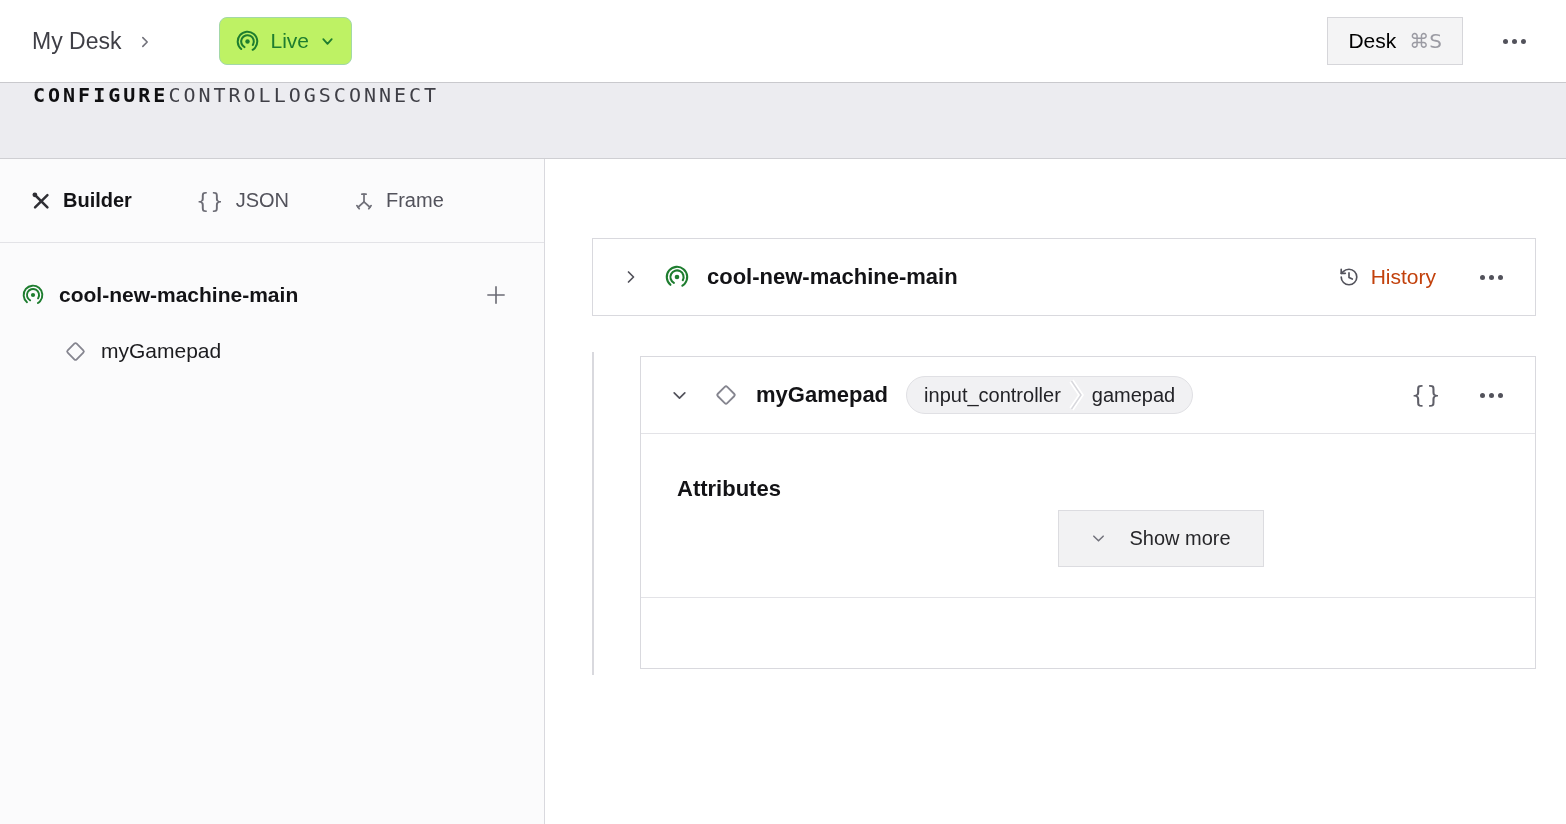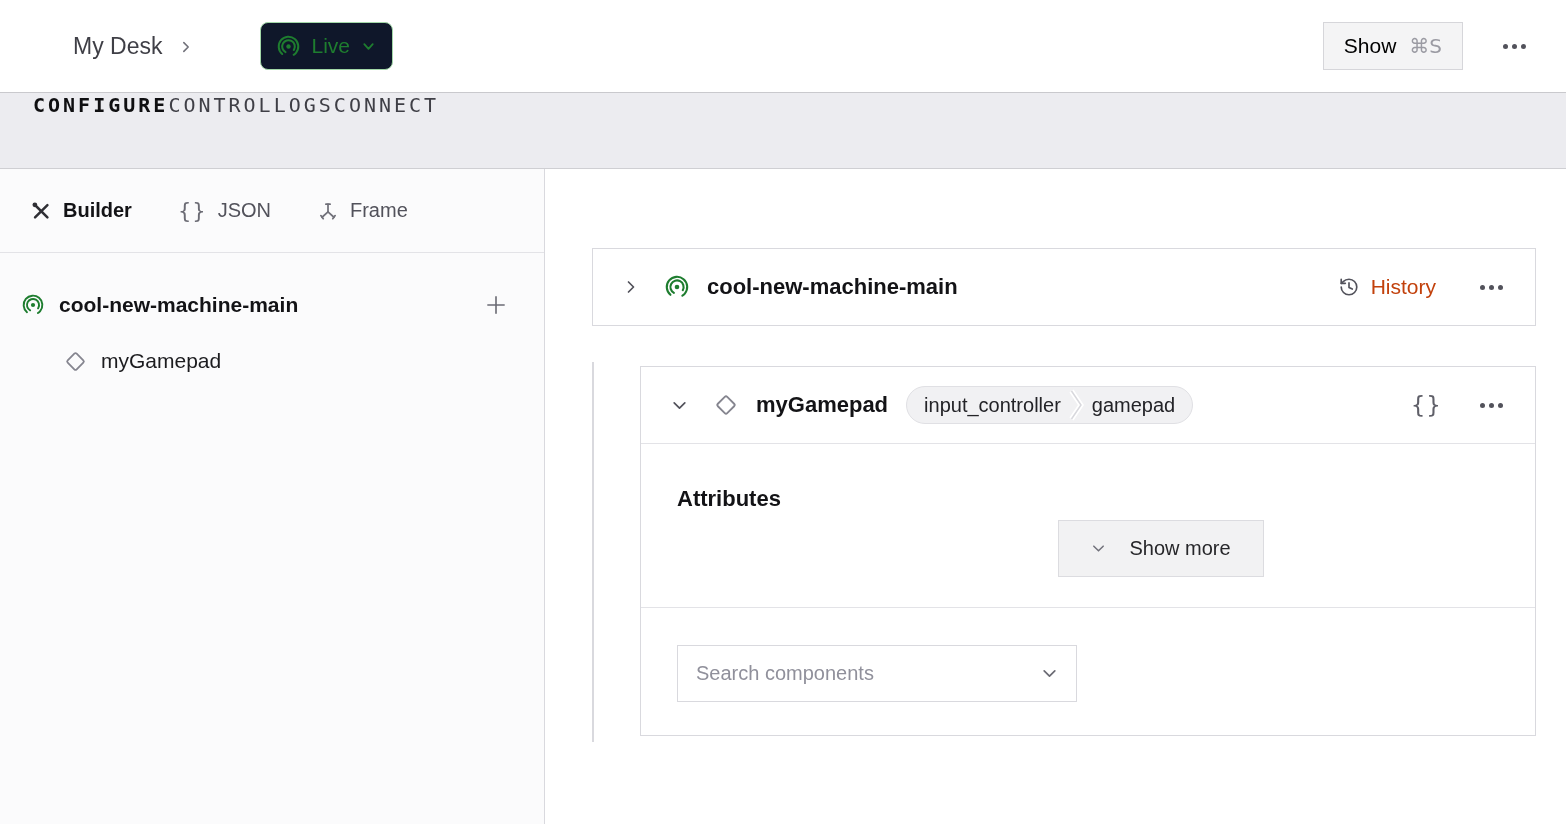--- a/index.html
+++ b/index.html
@@ -1,27 +1,27 @@
 <!DOCTYPE html>
 <html><head>
 <meta charset="utf-8">
 <style>
   * { margin:0; padding:0; box-sizing:border-box; }
   html,body { width:1566px; height:824px; background:#fff; overflow:hidden;
               font-family:"Liberation Sans", sans-serif; color:#131316; }
   .app { display:flex; flex-direction:column; height:824px; }
 
   
-  .header { height:92px; background:#fff; display:flex; align-items:center; padding:0 32px; flex:none;margin-left:41px; }
+  .header { height:82px; background:#fff; display:flex; align-items:center; padding:0 32px; flex:none; }
   .breadcrumb { display:flex; align-items:center; font-size:23px; }
   .breadcrumb .parent { color:#3f3f46; }
   .breadcrumb .sep { color:#71717a; font-size:19px; margin:0 17px; transform:translateY(1px); }
   .breadcrumb .current { font-weight:700; color:#131316; }
   .live-btn { margin-left:50px; height:48px; display:flex; align-items:center; gap:11px;
-              background:#0f172a; border:1px solid #a3d8a8; border-radius:8px; padding:0 16px;
+              background:#bef264; border:1px solid #a3d8a8; border-radius:8px; padding:0 16px;
               font-size:21px; color:#1e7d2f; cursor:pointer; }
   .spacer { flex:1; }
   .save-btn { height:48px; display:flex; align-items:center; gap:13px; background:#f4f4f5;
               border:1px solid #d6d6da; padding:0 20px; font-size:21px; cursor:pointer; }
   .save-btn .shortcut { color:#9b9ba3; font-family:"DejaVu Sans", sans-serif; font-size:20px; }
   .dots { display:flex; gap:4px; align-items:center; }
   .dots i { width:5px; height:5px; border-radius:50%; background:#52525b; display:block; }
   .header .dots { margin-left:32px; cursor:pointer; padding:8px; }
 
   
@@ -30,21 +30,21 @@
   .tab { font-family:"DejaVu Sans Mono", monospace; font-size:20px; letter-spacing:3px;
          color:#3f3f46; cursor:pointer; }
   .tab.active { font-weight:700; color:#0f0f11; }
 
   
   .content { flex:1; display:flex; min-height:0; }
 
   
   .sidebar { width:545px; flex:none; background:#fbfbfc; border-right:1px solid #d9d9de; }
   .view-toggle { height:84px; border-bottom:1px solid #e3e3e7; display:flex; align-items:center;
-                 padding:0 30px; gap:46px; }
+                 padding:0 30px; gap:64px; }
   .vt-item { display:flex; align-items:center; gap:11px; font-size:20px; color:#52525b; cursor:pointer; }
   .vt-item.active { font-weight:700; color:#131316; }
   .braces { font-family:"DejaVu Sans", sans-serif; color:#6b6b74; font-size:21px; letter-spacing:1px; }
   .tree { padding-top:29px; }
   .tree-root { height:46px; display:flex; align-items:center; padding:0 35px 0 22px; cursor:pointer; }
   .tree-root .label { font-weight:700; font-size:21px; margin-left:15px; }
   .tree-child { margin-top:14px; height:38px; display:flex; align-items:center; padding-left:63px;
                 gap:13px; cursor:pointer; }
   .tree-child .label { font-size:21px; color:#1c1c1f; }
   .plus-btn { cursor:pointer; display:flex; }
@@ -112,21 +112,21 @@
       </svg>
       <span>Live</span>
       <svg width="15" height="15" viewBox="0 0 16 16">
           <path d="M3.5 5.5 L8 10.5 L12.5 5.5" fill="none" stroke="#1e7d2f" stroke-width="1.9" stroke-linecap="round" stroke-linejoin="round"></path>
         </svg>
     </div>
 
     <div class="spacer"></div>
 
     <button class="save-btn">
-      <span>Show</span>
+      <span>Desk</span>
       <span class="shortcut">⌘S</span>
     </button>
 
     <div class="dots" style="margin-left:32px;">
       <i></i>
         <i></i>
         <i></i>
     </div>
   </div>
 
@@ -254,28 +254,20 @@
               <button class="show-more">
                 <svg width="15" height="15" viewBox="0 0 16 16">
                     <path d="M3 5.5 L8 10.5 L13 5.5" fill="none" stroke="#71717a" stroke-width="1.6" stroke-linecap="round" stroke-linejoin="round"></path>
                   </svg>
                 <span>Show more</span>
               </button>
             </div>
           </div>
 
           <div class="row-section">
-            <div class="row-value">
-              <div class="search-select">
-                <input type="text" placeholder="Search components" style="">
-                <svg width="17" height="17" viewBox="0 0 16 16">
-                    <path d="M3 5.5 L8 10.5 L13 5.5" fill="none" stroke="#6b6b74" stroke-width="1.6" stroke-linecap="round" stroke-linejoin="round"></path>
-                  </svg>
-              </div>
-            </div>
           </div>
 
         </div>
       </div>
 
     </div>
   </div>
 </div>
 
 </body></html>

